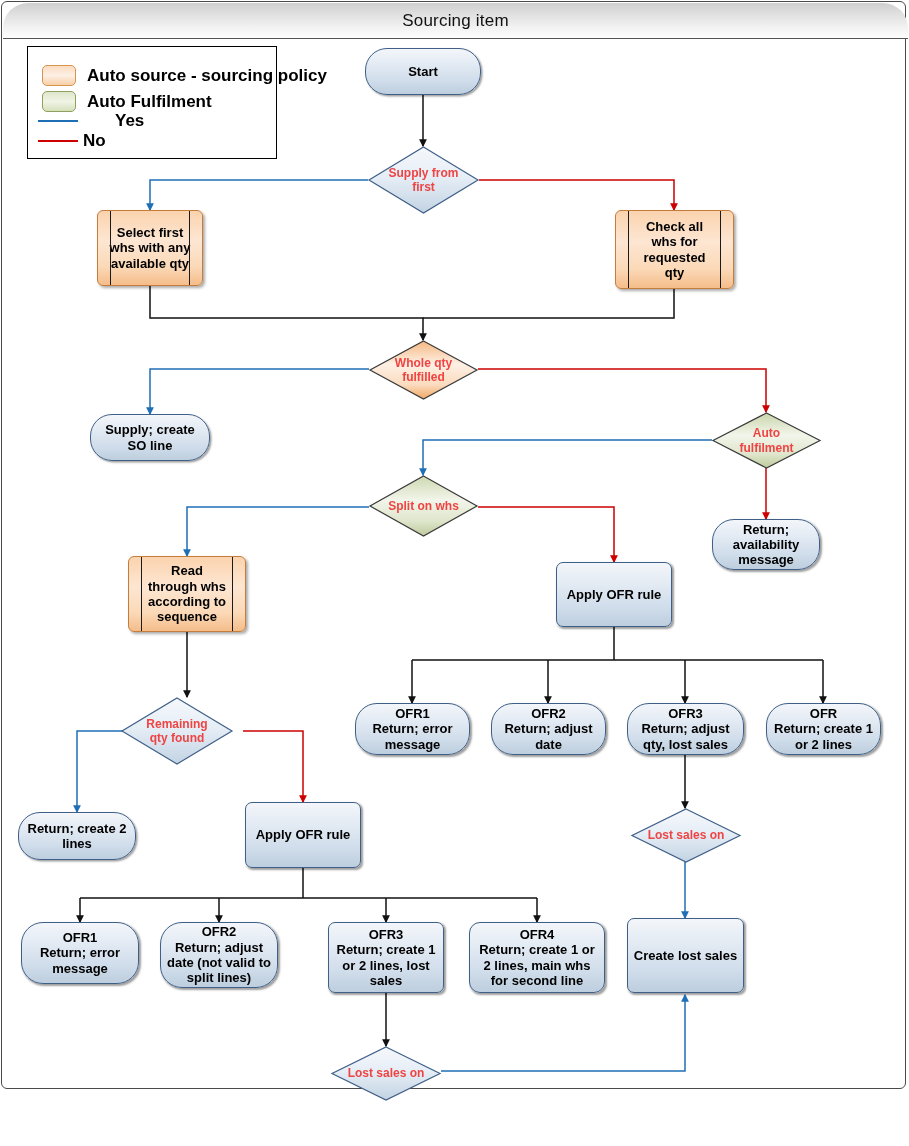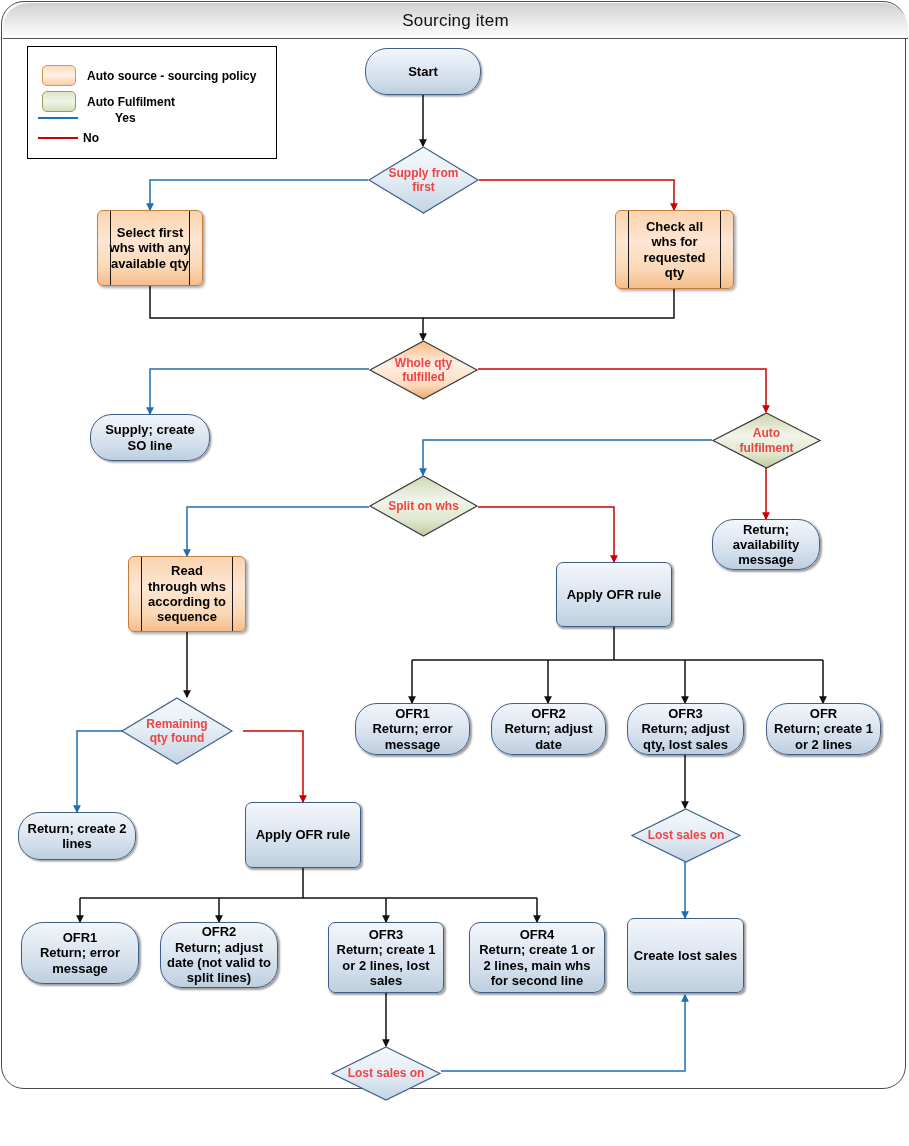--- a/index.html
+++ b/index.html
@@ -2,21 +2,21 @@
 <html><head>
 <meta charset="utf-8">
 <style>
   html,body{margin:0;padding:0;background:#ffffff;}
   body{font-family:"Liberation Sans", sans-serif;}
   #page{position:relative;width:909px;height:1146px;overflow:hidden;background:#fff;}
 
   
   .win-frame{
     position:absolute;left:1px;top:1px;width:905px;height:1088px;
-    border:1px solid #4a4a4a;border-radius:23px;
+    border:1px solid #4a4a4a;border-radius:6px;
     background:#ffffff;box-sizing:border-box;
   }
   .win-title{
     position:absolute;left:1px;top:1px;width:905px;height:36px;
     border-bottom:1px solid #555;
     border-radius:25px 25px 0 0;
     background:linear-gradient(to bottom,#cfcfcf 0%,#dedede 28%,#f2f2f2 70%,#fdfdfd 100%);
     box-sizing:border-box;
     display:flex;align-items:center;justify-content:center;
   }
@@ -26,21 +26,21 @@
   .legend{
     position:absolute;left:27px;top:46px;width:250px;height:113px;
     border:1px solid #000;background:#fff;box-sizing:border-box;
   }
   .legend-row{position:absolute;display:flex;align-items:center;}
   .swatch{width:32px;height:19px;border-radius:5px;border:1px solid #6b6b6b;}
   .sw-orange{background:linear-gradient(to bottom,#fbdcc0 0%,#fdf0e4 50%,#f8cfa8 100%);border-color:#d8954f;}
   .sw-green{background:linear-gradient(to bottom,#dfe6cc 0%,#f0f4e6 50%,#d6e0bc 100%);border-color:#8ea15e;}
   .lline{width:40px;height:0;border-top:2px solid #1f6fb5;}
   .lline.red{border-top-color:#cc0000;}
-  .legend-lab{font-size:12px;font-weight:bold;color:#000;margin-left:11px;white-space:nowrap;}
+  .legend-lab{font-size:17px;font-weight:bold;color:#000;margin-left:11px;white-space:nowrap;}
 
   
   .node{position:absolute;box-sizing:border-box;display:flex;align-items:center;justify-content:center;text-align:center;}
   .node .txt{font-size:13px;font-weight:bold;color:#000;line-height:1.18;padding:0 4px;white-space:pre-line;}
 
   
   .n-term{
     border:1px solid #3f5f87;border-radius:22px;
     background:linear-gradient(to bottom,#f3f6fa 0%,#e2eaf3 35%,#cfdcea 72%,#bdcede 100%);
     box-shadow:1.5px 1.5px 2px rgba(0,0,0,.38);

